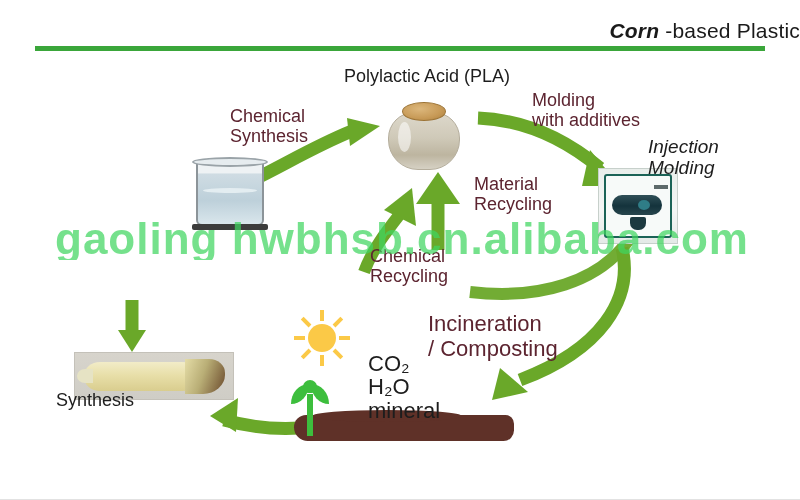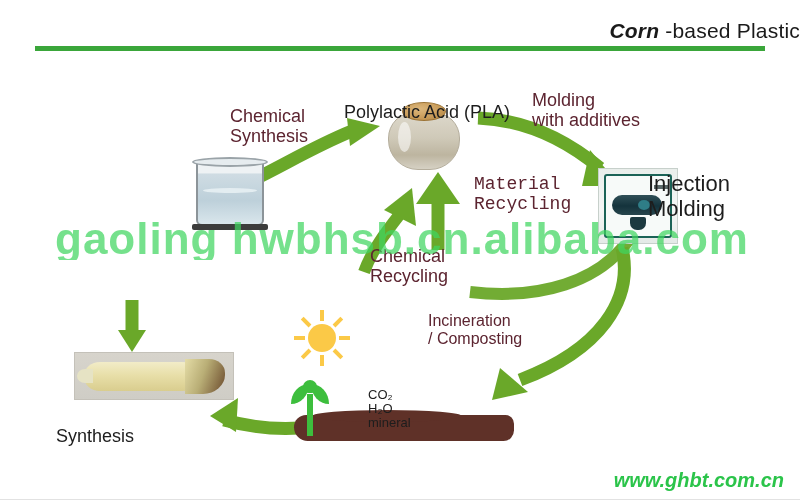--- a/index.html
+++ b/index.html
@@ -41,21 +41,21 @@
     height: 5px;
     background: #3aa63a;
   }
 
   
   .lbl {
     position: absolute;
     line-height: 1.12;
     white-space: pre-line;
   }
-  .lbl.black { color: #1d1d1d; margin-top: 36px; }
+  .lbl.black { color: #1d1d1d; }
   .lbl.maroon { color: #5c2430; }
 
   
   svg.arrows {
     position: absolute;
     left: 0; top: 0;
     width: 800px; height: 500px;
     overflow: visible;
   }
 
@@ -397,37 +397,36 @@
 
   <div class="lbl black" style="left:344px; top:66px; font-size:18px;">Polylactic Acid (PLA)</div>
 
   <div class="lbl maroon" style="left:230px; top:106px; font-size:18px;">Chemical
 Synthesis</div>
 
 
   <div class="lbl maroon" style="left:532px; top:90px; font-size:18px;">Molding
 with additives</div>
 
-  <div class="lbl black" style="left:648px; top:136px; font-size:22px;">Injection
+  <div class="lbl black" style="left:648px; top:136px; font-size:19px;font-style:italic;">Injection
 Molding</div>
 
-  <div class="lbl maroon" style="left:474px; top:174px; font-size:18px;font-family:Liberation Mono, monospace;">Material
+  <div class="lbl maroon" style="left:474px; top:174px; font-size:18px;">Material
 Recycling</div>
 
   <div class="lbl maroon" style="left:370px; top:246px; font-size:18px;">Chemical
 Recycling</div>
 
-  <div class="lbl maroon" style="left:428px; top:312px; font-size:16px;">Incineration
+  <div class="lbl maroon" style="left:428px; top:312px; font-size:22px;">Incineration
 / Composting</div>
 
-  <div class="lbl black" style="left:368px; top:352px; font-size:13px; line-height:1.06;">CO₂
+  <div class="lbl black" style="left:368px; top:352px; font-size:22px; line-height:1.06;">CO₂
 H₂O
 mineral</div>
 
 
   <div class="lbl black" style="left:56px; top:390px; font-size:18px;">Synthesis</div>
 
 
   <div class="wm-green">gaoling hwbhsb.cn.alibaba.com</div>
-  <div class="url">www.ghbt.com.cn</div>
 
   <div class="edge-bottom"></div>
 </div>
 
 </body></html>

